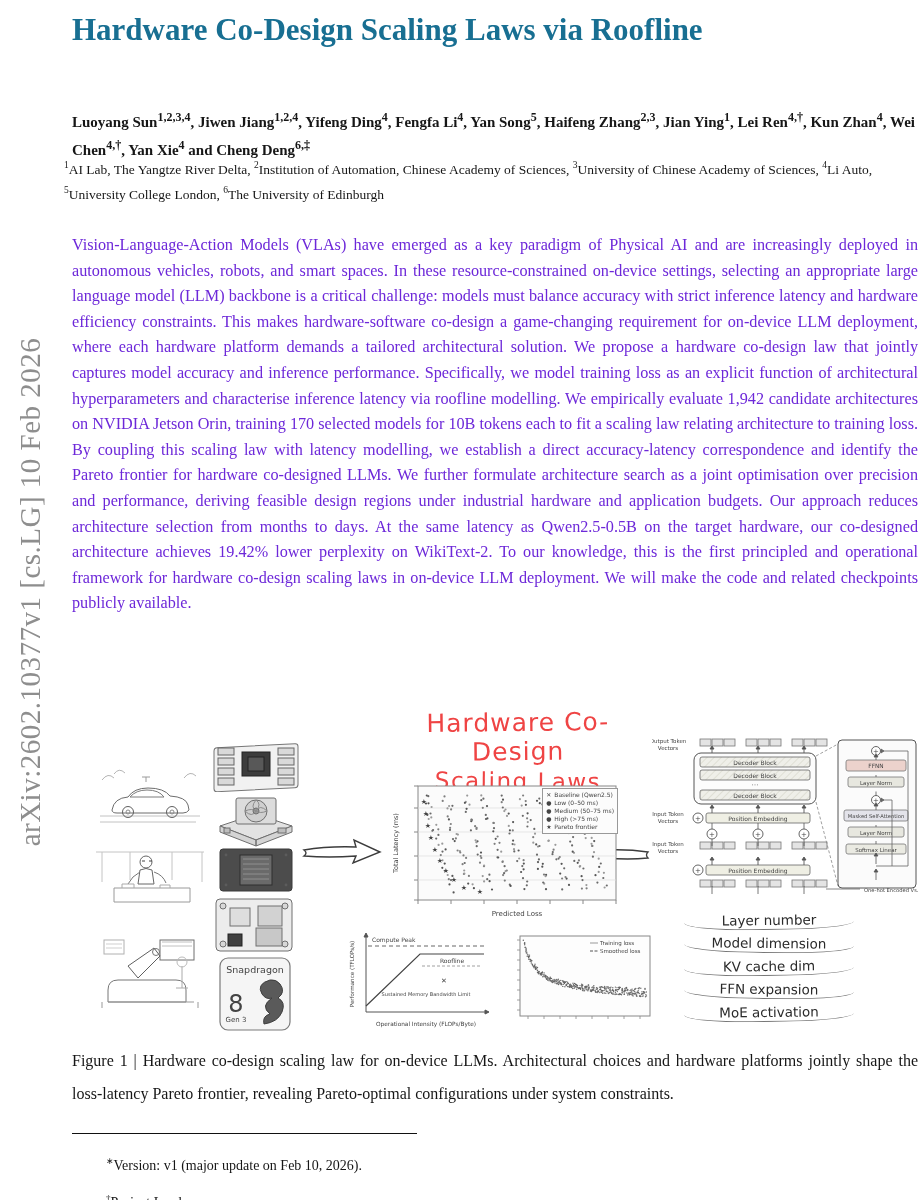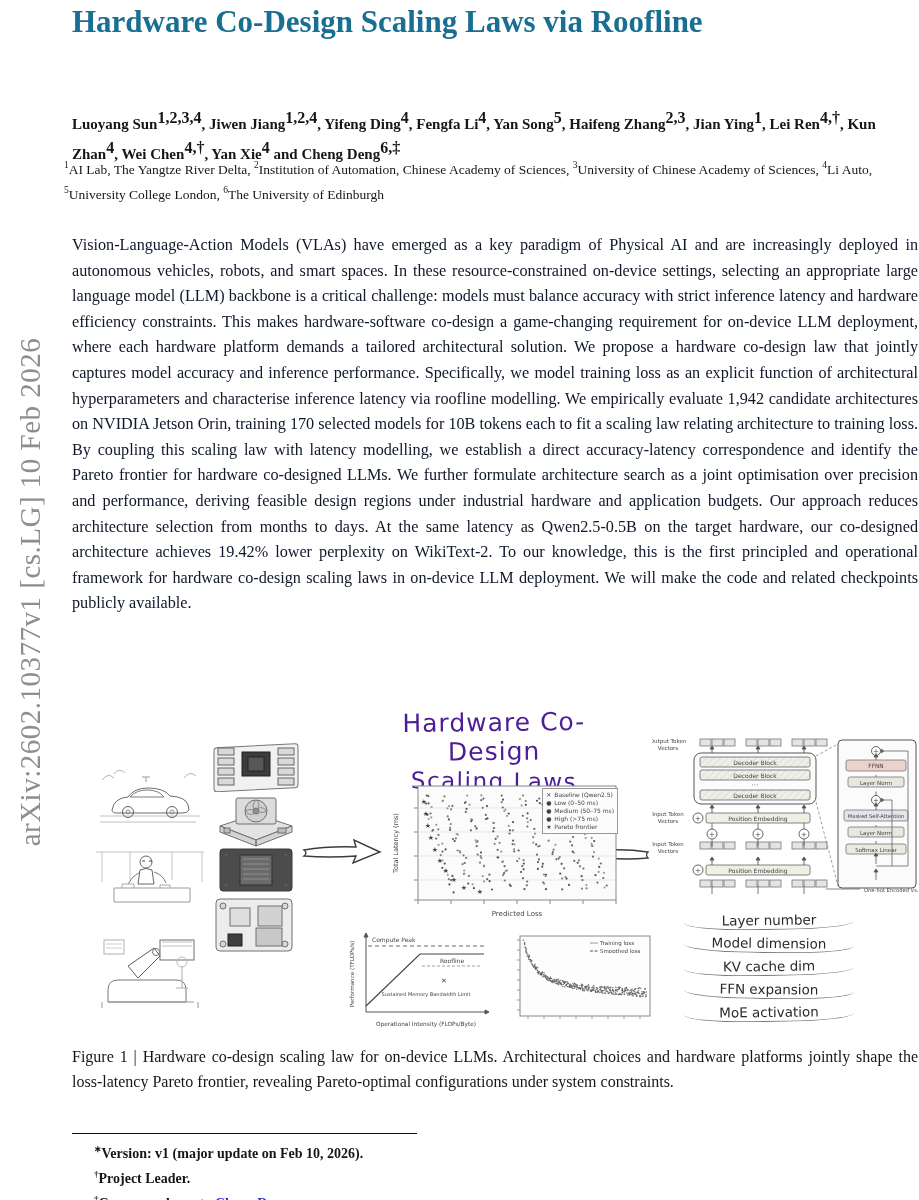--- a/index.html
+++ b/index.html
@@ -2,51 +2,51 @@
 <html><head>
 <meta charset="utf-8">
 <style>
   html,body{margin:0;padding:0;background:#fff;}
   #page{position:relative;width:919px;height:1200px;background:#ffffff;overflow:hidden;
         font-family:"Liberation Serif",serif;color:#161616;}
   
   .arxiv-strip{position:absolute;left:30px;top:592px;transform:translate(-50%,-50%) rotate(-90deg);
         white-space:nowrap;font-size:29px;color:#8e8e8e;letter-spacing:.5px;}
   
-  .title{position:absolute;left:72px;top:2px;width:846px;font-size:31px;line-height:39px;
+  .title{position:absolute;left:72px;top:10px;width:846px;font-size:31px;line-height:39px;
         font-weight:bold;color:#186f92;}
   .authors{position:absolute;left:72px;top:106px;width:846px;font-size:15px;line-height:23px;font-weight:bold;}
-  .authors sup{font-size:16px;font-weight:bold;}
+  .authors sup{font-size:12px;font-weight:bold;}
   .affils{position:absolute;left:64px;top:155px;width:846px;font-size:13.5px;line-height:20px;}
   .affils sup{font-size:9.5px;}
   
   .abstract{position:absolute;left:72px;top:233px;width:846px;font-size:16.2px;line-height:25.6px;
-        text-align:justify;color:#0f172a;}
+        text-align:justify;color:#6d28d9;}
   
   .figure{position:absolute;left:72px;top:706px;width:846px;height:336px;}
   .fig-abs{position:absolute;}
   .sketch svg{width:100%;height:100%;}
-  .figtitle{position:absolute;left:292px;top:2px;width:260px;text-align:center;
-        font-family:"DejaVu Sans",sans-serif;color:#4c1d95;}
+  .figtitle{position:absolute;left:316px;top:2px;width:260px;text-align:center;
+        font-family:"DejaVu Sans",sans-serif;color:#ef4444;}
   .figtitle .l1{font-size:25px;letter-spacing:1px;transform:rotate(-.6deg);}
   .figtitle .l2{font-size:23px;letter-spacing:1.5px;margin-top:2px;transform:rotate(.5deg);}
   .hp-list{position:absolute;left:612px;top:204px;width:170px;}
   .hp-item{font-family:"DejaVu Sans",sans-serif;font-size:13.5px;color:#2a2a2a;text-align:center;
         padding:2px 0 1px 0;border-bottom:1.6px solid #777;margin-bottom:3px;border-radius:40%/8px;}
   .hp-item:nth-child(odd){transform:rotate(-.7deg);}
   .hp-item:nth-child(even){transform:rotate(.6deg);}
   .legend-box{position:absolute;right:6px;top:4px;border:.7px solid #999;background:#fcfcfc;
         padding:2px 3px;font-family:"DejaVu Sans",sans-serif;font-size:6px;line-height:8px;color:#444;}
   .legend-box .row{white-space:nowrap;}
   .legend-box .mk{display:inline-block;width:8px;}
   
-  .caption{position:absolute;left:72px;top:1044px;width:846px;font-size:16px;line-height:25px;text-align:justify;}
+  .caption{position:absolute;left:72px;top:1044px;width:846px;font-size:16px;line-height:33px;text-align:justify;}
   .footrule{position:absolute;left:72px;top:1133px;width:345px;border-top:1.6px solid #111;}
   .footnotes{position:absolute;left:72px;top:1139px;width:700px;font-size:14px;line-height:20.5px;}
-  .footnotes p{margin:0;text-indent:22px;font-weight:bold;}
+  .footnotes p{margin:12px;text-indent:22px;}
   .footnotes sup{font-size:9px;}
   a.link{color:#2733cc;text-decoration:none;}
   
   svg text{font-family:"DejaVu Sans",sans-serif;fill:#444;}
 </style>
 </head>
 <body>
 
 <div id="page">
 
@@ -172,20 +172,29 @@
           <circle cx="9" cy="48" r="3" fill="#d7d7d7"></circle>
             <circle cx="71" cy="48" r="3" fill="#d7d7d7"></circle>
           <rect x="16" y="12" width="20" height="18" fill="#dedede"></rect>
           <rect x="44" y="10" width="24" height="20" fill="#d2d2d2"></rect>
           <rect x="42" y="32" width="26" height="18" fill="#c8c8c8"></rect>
           <rect x="14" y="38" width="14" height="12" fill="#3f3f3f" stroke="#222"></rect>
         </g>
       </svg>
     </div>
 
+    <div class="fig-abs sketch" style="left:146px;top:250px;width:74px;height:76px;">
+      <svg viewBox="0 0 74 76">
+        <rect x="2" y="2" width="70" height="72" rx="8" fill="#f5f5f5" stroke="#7a7a7a" stroke-width="1.2"></rect>
+        <text x="37" y="17" text-anchor="middle" font-size="9.5" fill="#3c3c3c">Snapdragon</text>
+        <text x="18" y="56" text-anchor="middle" font-size="24" fill="#4a4a4a">8</text>
+        <text x="18" y="66" text-anchor="middle" font-size="7" fill="#555">Gen 3</text>
+        <path d="M52 24 q-14 4 -8 14 q4 6 10 4 q-12 8 -2 16 q-8 2 -6 10 q14 -2 18 -12 q4 -10 -4 -14 q8 -6 2 -14 q-4 -5 -10 -4z" fill="#5a5a5a" stroke="#3e3e3e" stroke-width="1"></path>
+      </svg>
+    </div>
 
     <div class="fig-abs sketch" style="left:228px;top:128px;width:84px;height:38px;">
       <svg viewBox="0 0 84 38">
         <path d="M4 16 q24 -4 52 -3 l-2 -7 l26 12 l-27 11 l3 -7 q-27 2 -52 0 q4 -3 0 -6z" fill="#fff" stroke="#3c3c3c" stroke-width="1.4"></path>
       </svg>
     </div>
     <div class="fig-abs sketch" style="left:508px;top:134px;width:72px;height:30px;">
       <svg viewBox="0 0 72 30">
         <path d="M68 12 q-20 -3 -42 -2 l2 -6 l-24 10 l25 10 l-3 -6 q22 2 42 0 q-3 -3 0 -6z" fill="#fff" stroke="#3c3c3c" stroke-width="1.3"></path>
       </svg>

